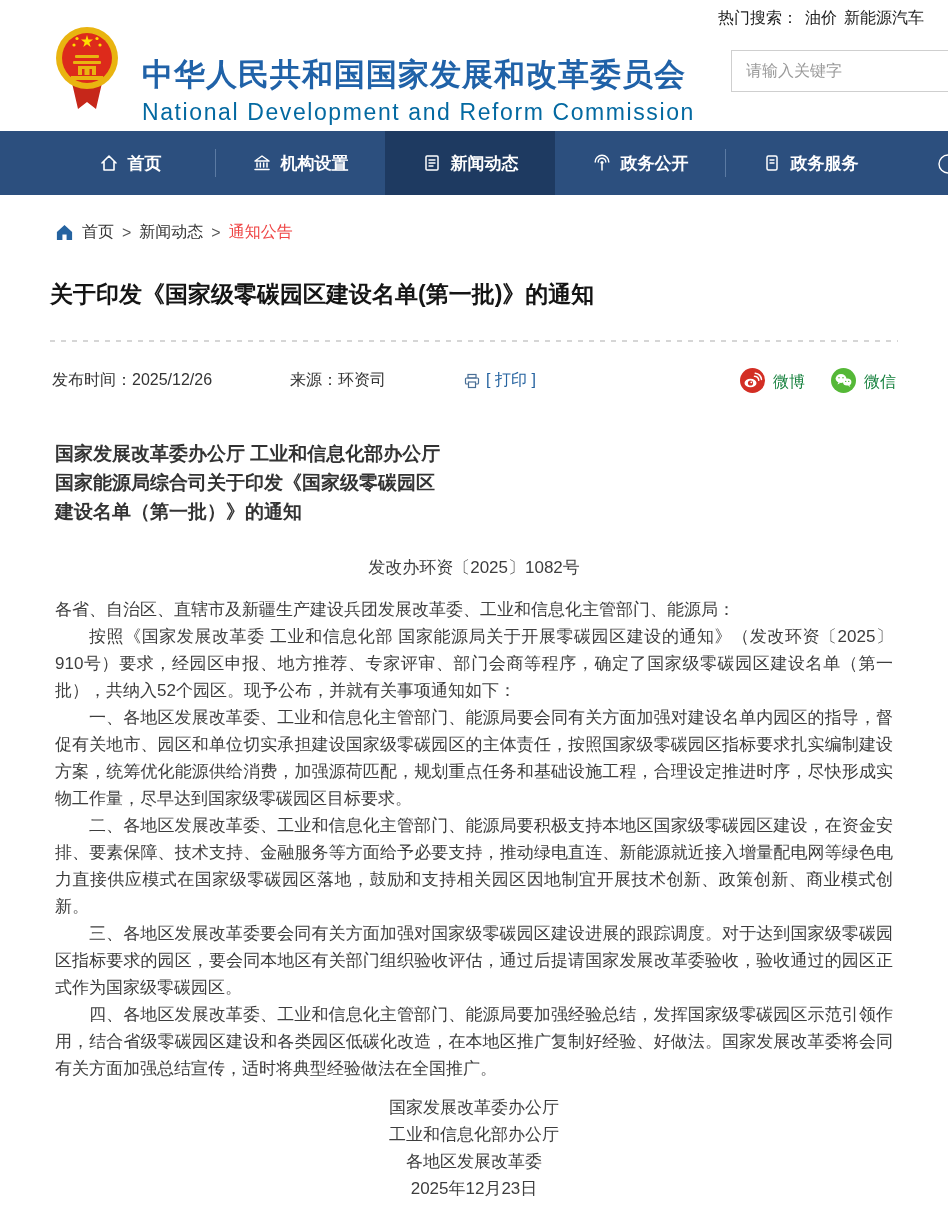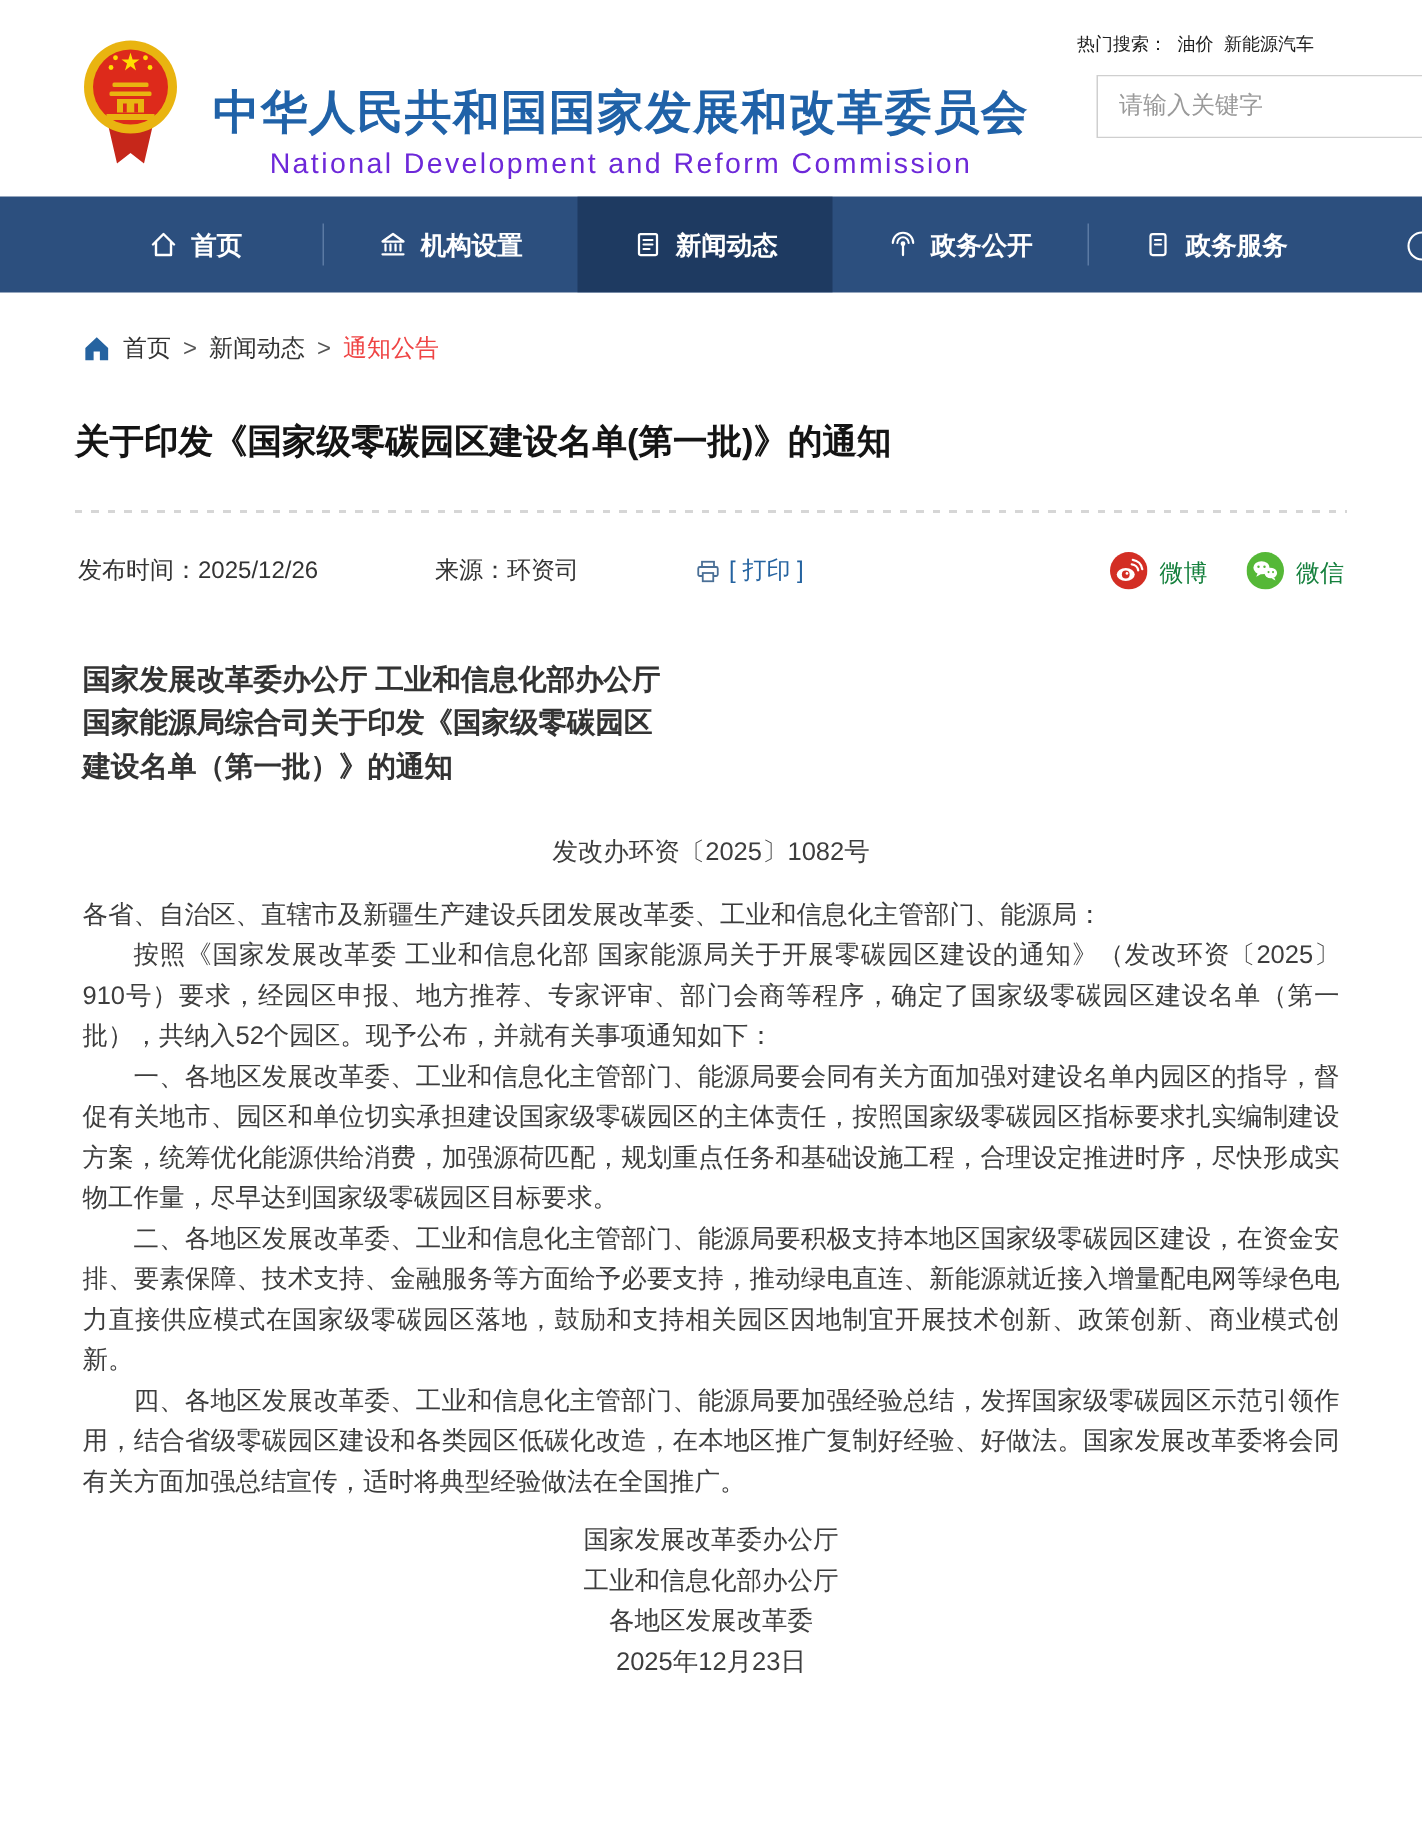--- a/index.html
+++ b/index.html
@@ -5,22 +5,22 @@
   * { margin:0; padding:0; box-sizing:border-box; }
   html,body { width:948px; height:1222px; overflow:hidden; background:#ffffff;
     font-family:"Liberation Sans","DejaVu Sans",sans-serif; }
   .page { position:relative; width:948px; height:1222px; background:#fff; }
 
   
   .header { position:relative; height:131px; background:#fff; }
   .emblem { position:absolute; left:54px; top:25px; width:66px; height:86px; }
   .site-titles { position:absolute; left:142px; top:54px; }
   .site-title-cn { font-size:31px; font-weight:bold; color:#2062a8; letter-spacing:1px; }
-  .site-title-en { font-size:19px; color:#6d28d9; letter-spacing:1.6px; margin-top:3px;text-align:center; }
-  .hot-search { position:absolute; left:718px; top:21px; font-size:12px; color:#222; white-space:nowrap; }
+  .site-title-en { font-size:23px; color:#0369a1; letter-spacing:1.6px; margin-top:3px;text-align:center; }
+  .hot-search { position:absolute; left:718px; top:8px; font-size:16px; color:#222; white-space:nowrap; }
   .hot-search .term { margin-left:7px; cursor:pointer; }
   .search-box { position:absolute; left:731px; top:50px; width:240px; height:42px;
     border:1px solid #cfcfcf; background:#fff; display:flex; align-items:center; }
   .search-box input { border:none; outline:none; width:100%; height:100%;
     padding:0 14px; font-size:16px; color:#333; font-family:inherit; }
   .search-box input::placeholder { color:#9a9a9a; }
 
   
   .nav { position:relative; height:64px; background:#2c4f7e; display:flex; align-items:stretch;
     padding-left:45px; overflow:hidden; }
@@ -195,20 +195,21 @@
       <div>国家能源局综合司关于印发《国家级零碳园区</div>
       <div>建设名单（第一批）》的通知</div>
     </div>
     <div class="doc-number">发改办环资〔2025〕1082号</div>
 
     <div class="doc-body">
       <p>各省、自治区、直辖市及新疆生产建设兵团发展改革委、工业和信息化主管部门、能源局：</p>
       <p class="indent">按照《国家发展改革委 工业和信息化部 国家能源局关于开展零碳园区建设的通知》（发改环资〔2025〕910号）要求，经园区申报、地方推荐、专家评审、部门会商等程序，确定了国家级零碳园区建设名单（第一批），共纳入52个园区。现予公布，并就有关事项通知如下：</p>
       <p class="indent">一、各地区发展改革委、工业和信息化主管部门、能源局要会同有关方面加强对建设名单内园区的指导，督促有关地市、园区和单位切实承担建设国家级零碳园区的主体责任，按照国家级零碳园区指标要求扎实编制建设方案，统筹优化能源供给消费，加强源荷匹配，规划重点任务和基础设施工程，合理设定推进时序，尽快形成实物工作量，尽早达到国家级零碳园区目标要求。</p>
       <p class="indent">二、各地区发展改革委、工业和信息化主管部门、能源局要积极支持本地区国家级零碳园区建设，在资金安排、要素保障、技术支持、金融服务等方面给予必要支持，推动绿电直连、新能源就近接入增量配电网等绿色电力直接供应模式在国家级零碳园区落地，鼓励和支持相关园区因地制宜开展技术创新、政策创新、商业模式创新。</p>
+      <p class="indent">三、各地区发展改革委要会同有关方面加强对国家级零碳园区建设进展的跟踪调度。对于达到国家级零碳园区指标要求的园区，要会同本地区有关部门组织验收评估，通过后提请国家发展改革委验收，验收通过的园区正式作为国家级零碳园区。</p>
       <p class="indent">四、各地区发展改革委、工业和信息化主管部门、能源局要加强经验总结，发挥国家级零碳园区示范引领作用，结合省级零碳园区建设和各类园区低碳化改造，在本地区推广复制好经验、好做法。国家发展改革委将会同有关方面加强总结宣传，适时将典型经验做法在全国推广。</p>
     </div>
 
     <div class="signature">
       <div>国家发展改革委办公厅</div>
       <div>工业和信息化部办公厅</div>
       <div>各地区发展改革委</div>
       <div>2025年12月23日</div>
     </div>
   </div>

